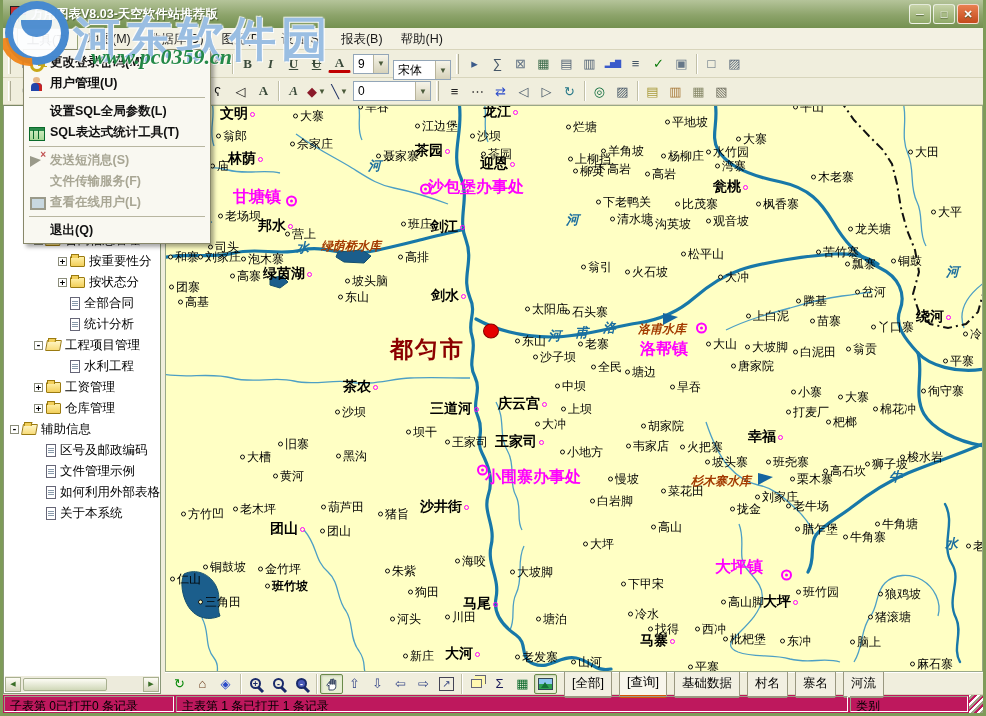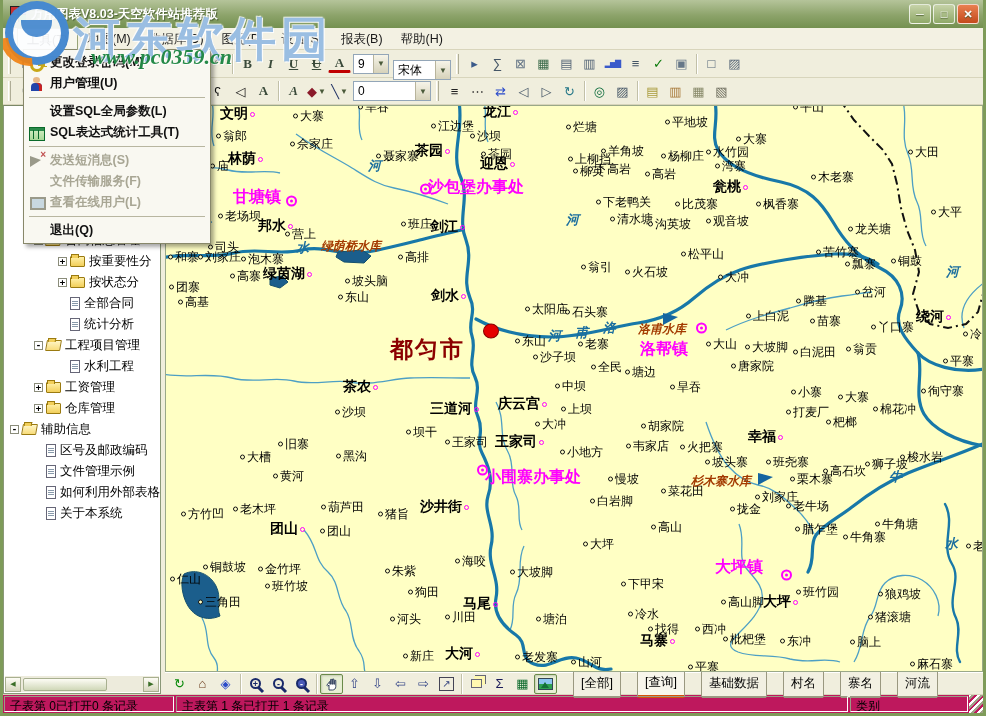--- a/index.html
+++ b/index.html
@@ -79,21 +79,21 @@
   .bottombar{height:22px;display:flex;align-items:center;background:#F0EEDD;border-top:1px solid #fff;padding-left:3px;}
   .bbi{width:23px;height:20px;display:flex;align-items:center;justify-content:center;font-size:13px;border:1px solid transparent;border-radius:2px;flex:none;}
   .bbi.active{border:1px solid #6A8A4A;background:#E8EFD4;box-shadow:inset 1px 1px 2px rgba(0,0,0,.15);}
   .mag{position:relative;width:11px;height:11px;border:2px solid #1A2A6A;border-radius:50%;font:bold 9px/8px "Liberation Sans",sans-serif;color:#1A2A6A;text-align:center;}
   .mag::after{content:"";position:absolute;width:7px;height:3px;background:#1A2A6A;transform:rotate(45deg);right:-5px;bottom:-4px;}
   .mag.full{background:#4A5AB8;color:#fff;}
   .casc{width:11px;height:9px;background:#FFF8B0;border:1px solid #667;box-shadow:3px -3px 0 0 #FFF8B0,3px -3px #667,4px -4px 0 0 #667;}
   .imgic{width:15px;height:12px;border:1px solid #345;background:linear-gradient(#8CC6F0 45%,#2EA050 45%);position:relative;}
   .imgic::after{content:"";position:absolute;left:2px;bottom:1px;border-left:4px solid transparent;border-right:4px solid transparent;border-bottom:6px solid #147038;}
   .boxarr{border:1px solid #445;width:15px;height:14px;display:flex;align-items:center;justify-content:center;font-size:10px;color:#2A3A7A;}
-  .tabbtn{height:28px;padding:0 7px;margin-left:16px;background:#F2F0E2;border:1px solid #9A9880;border-radius:2px;
+  .tabbtn{height:28px;padding:0 7px;margin-left:7px;background:#F2F0E2;border:1px solid #9A9880;border-radius:2px;
     font-size:12.5px;display:flex;align-items:center;flex:none;}
   .tabbtn.active{border-bottom:3px solid #D4500A;background:#F8F6EC;}
   
   .statusbar{height:19px;display:flex;background:#be185d;border-top:1px solid #D8D5BC;font-size:12px;color:#000;}
   .scell{border:1px solid;border-color:#9C9A84 #fff #fff #9C9A84;margin:1px;padding:1px 5px;white-space:nowrap;overflow:hidden;}
   .sc1{width:170px;}.sc2{flex:1;}.sc3{width:118px;}
   .gripdots{width:14px;background:repeating-linear-gradient(135deg,#fff 0 2px,#A0A088 2px 4px,transparent 4px 6px);}
   
   .dropdown{position:absolute;left:20px;top:49px;width:188px;background:#F9F8F1;border:1px solid #88886A;
     box-shadow:3px 3px 4px rgba(0,0,0,.35);z-index:50;padding:2px 1px;font-weight:bold;}
@@ -346,21 +346,21 @@
           <g fill="#1B5E8C" stroke="#14506E" stroke-width="1">
             <path d="M172,146 L196,144 L205,150 L198,157 L178,156 L170,151 Z"></path>
             <path d="M104,172 L116,170 L122,176 L114,182 L104,179 Z"></path>
             <path d="M18,468 C30,462 44,468 50,480 C56,492 50,500 54,510 C40,516 28,510 22,500 C16,490 14,476 18,468 Z"></path>
           </g>
           <path fill="none" stroke="#111" stroke-width="2" stroke-dasharray="9 4 2 4" d="M674,-6 L688,14 L703,30 L717,44 L726,58 L731,78 L735,102 L741,124 L749,144 L753,166 L747,188 L753,206 L764,218 L782,222 L800,218 L812,206 L817,188"></path>
         </svg>
         <div id="maplabels">
             <span class="mvill" style="left: 127px; top: 10px;"><i class="vdot"></i>大寨</span>
             <span class="mvill" style="left: 192px; top: 1px;"><i class="vdot"></i>旱吞</span>
-            <span class="mvill" style="left: 265px; top: 20px; text-align: center;"><i class="vdot"></i>江边堡</span>
+            <span class="mvill" style="left: 249px; top: 20px; text-align: center;"><i class="vdot"></i>江边堡</span>
             <span class="mvill" style="left: 304px; top: 30px;"><i class="vdot"></i>沙坝</span>
             <span class="mvill" style="left: 315px; top: 48px;"><i class="vdot"></i>茶园</span>
             <span class="mvill" style="left: 210px; top: 50px;"><i class="vdot"></i>聂家寨</span>
             <span class="mvill" style="left: 124px; top: 38px;"><i class="vdot"></i>佘家庄</span>
             <span class="mvill" style="left: 50px; top: 30px;"><i class="vdot"></i>翁郎</span>
             <span class="mvill" style="left: 44px; top: 60px;"><i class="vdot"></i>庙</span>
             <span class="mvill" style="left: 402px; top: 53px;"><i class="vdot"></i>上柳挡</span>
             <span class="mvill" style="left: 407px; top: 65px;"><i class="vdot"></i>柳英</span>
             <span class="mvill" style="left: 52px; top: 110px;"><i class="vdot"></i>老场坝</span>
             <span class="mvill" style="left: 119px; top: 128px;"><i class="vdot"></i>营上</span>
@@ -439,21 +439,21 @@
             <span class="mvill" style="left: 112px; top: 338px;"><i class="vdot"></i>旧寨</span>
             <span class="mvill" style="left: 74px; top: 351px;"><i class="vdot"></i>大槽</span>
             <span class="mvill" style="left: 170px; top: 350px;"><i class="vdot"></i>黑沟</span>
             <span class="mvill" style="left: 107px; top: 370px;"><i class="vdot"></i>黄河</span>
             <span class="mvill" style="left: 155px; top: 401px;"><i class="vdot"></i>葫芦田</span>
             <span class="mvill" style="left: 67px; top: 403px;"><i class="vdot"></i>老木坪</span>
             <span class="mvill" style="left: 15px; top: 408px;"><i class="vdot"></i>方竹凹</span>
             <span class="mvill" style="left: 154px; top: 425px;"><i class="vdot"></i>团山</span>
             <span class="mvill" style="left: 37px; top: 461px;"><i class="vdot"></i>铜鼓坡</span>
             <span class="mvill" style="left: 92px; top: 463px;"><i class="vdot"></i>金竹坪</span>
-            <span class="mvill" style="left: 99px; top: 480px;"><i class="vdot"></i>班竹坡</span>
+            <span class="mvill" style="left: 99px; top: 480px; font-weight: bold;"><i class="vdot"></i>班竹坡</span>
             <span class="mvill" style="left: 32px; top: 496px;"><i class="vdot"></i>三角田</span>
             <span class="mvill" style="left: 212px; top: 408px;"><i class="vdot"></i>猪旨</span>
             <span class="mvill" style="left: 289px; top: 455px;"><i class="vdot"></i>海咬</span>
             <span class="mvill" style="left: 219px; top: 465px;"><i class="vdot"></i>朱紫</span>
             <span class="mvill" style="left: 242px; top: 486px;"><i class="vdot"></i>狗田</span>
             <span class="mvill" style="left: 344px; top: 466px;"><i class="vdot"></i>大坡脚</span>
             <span class="mvill" style="left: 4px; top: 473px;"><i class="vdot"></i>仁山</span>
             <span class="mvill" style="left: 3px; top: 181px;"><i class="vdot"></i>团寨</span>
             <span class="mvill" style="left: 12px; top: 196px;"><i class="vdot"></i>高基</span>
             <span class="mvill" style="left: 539px; top: 356px;"><i class="vdot"></i>坡头寨</span>

